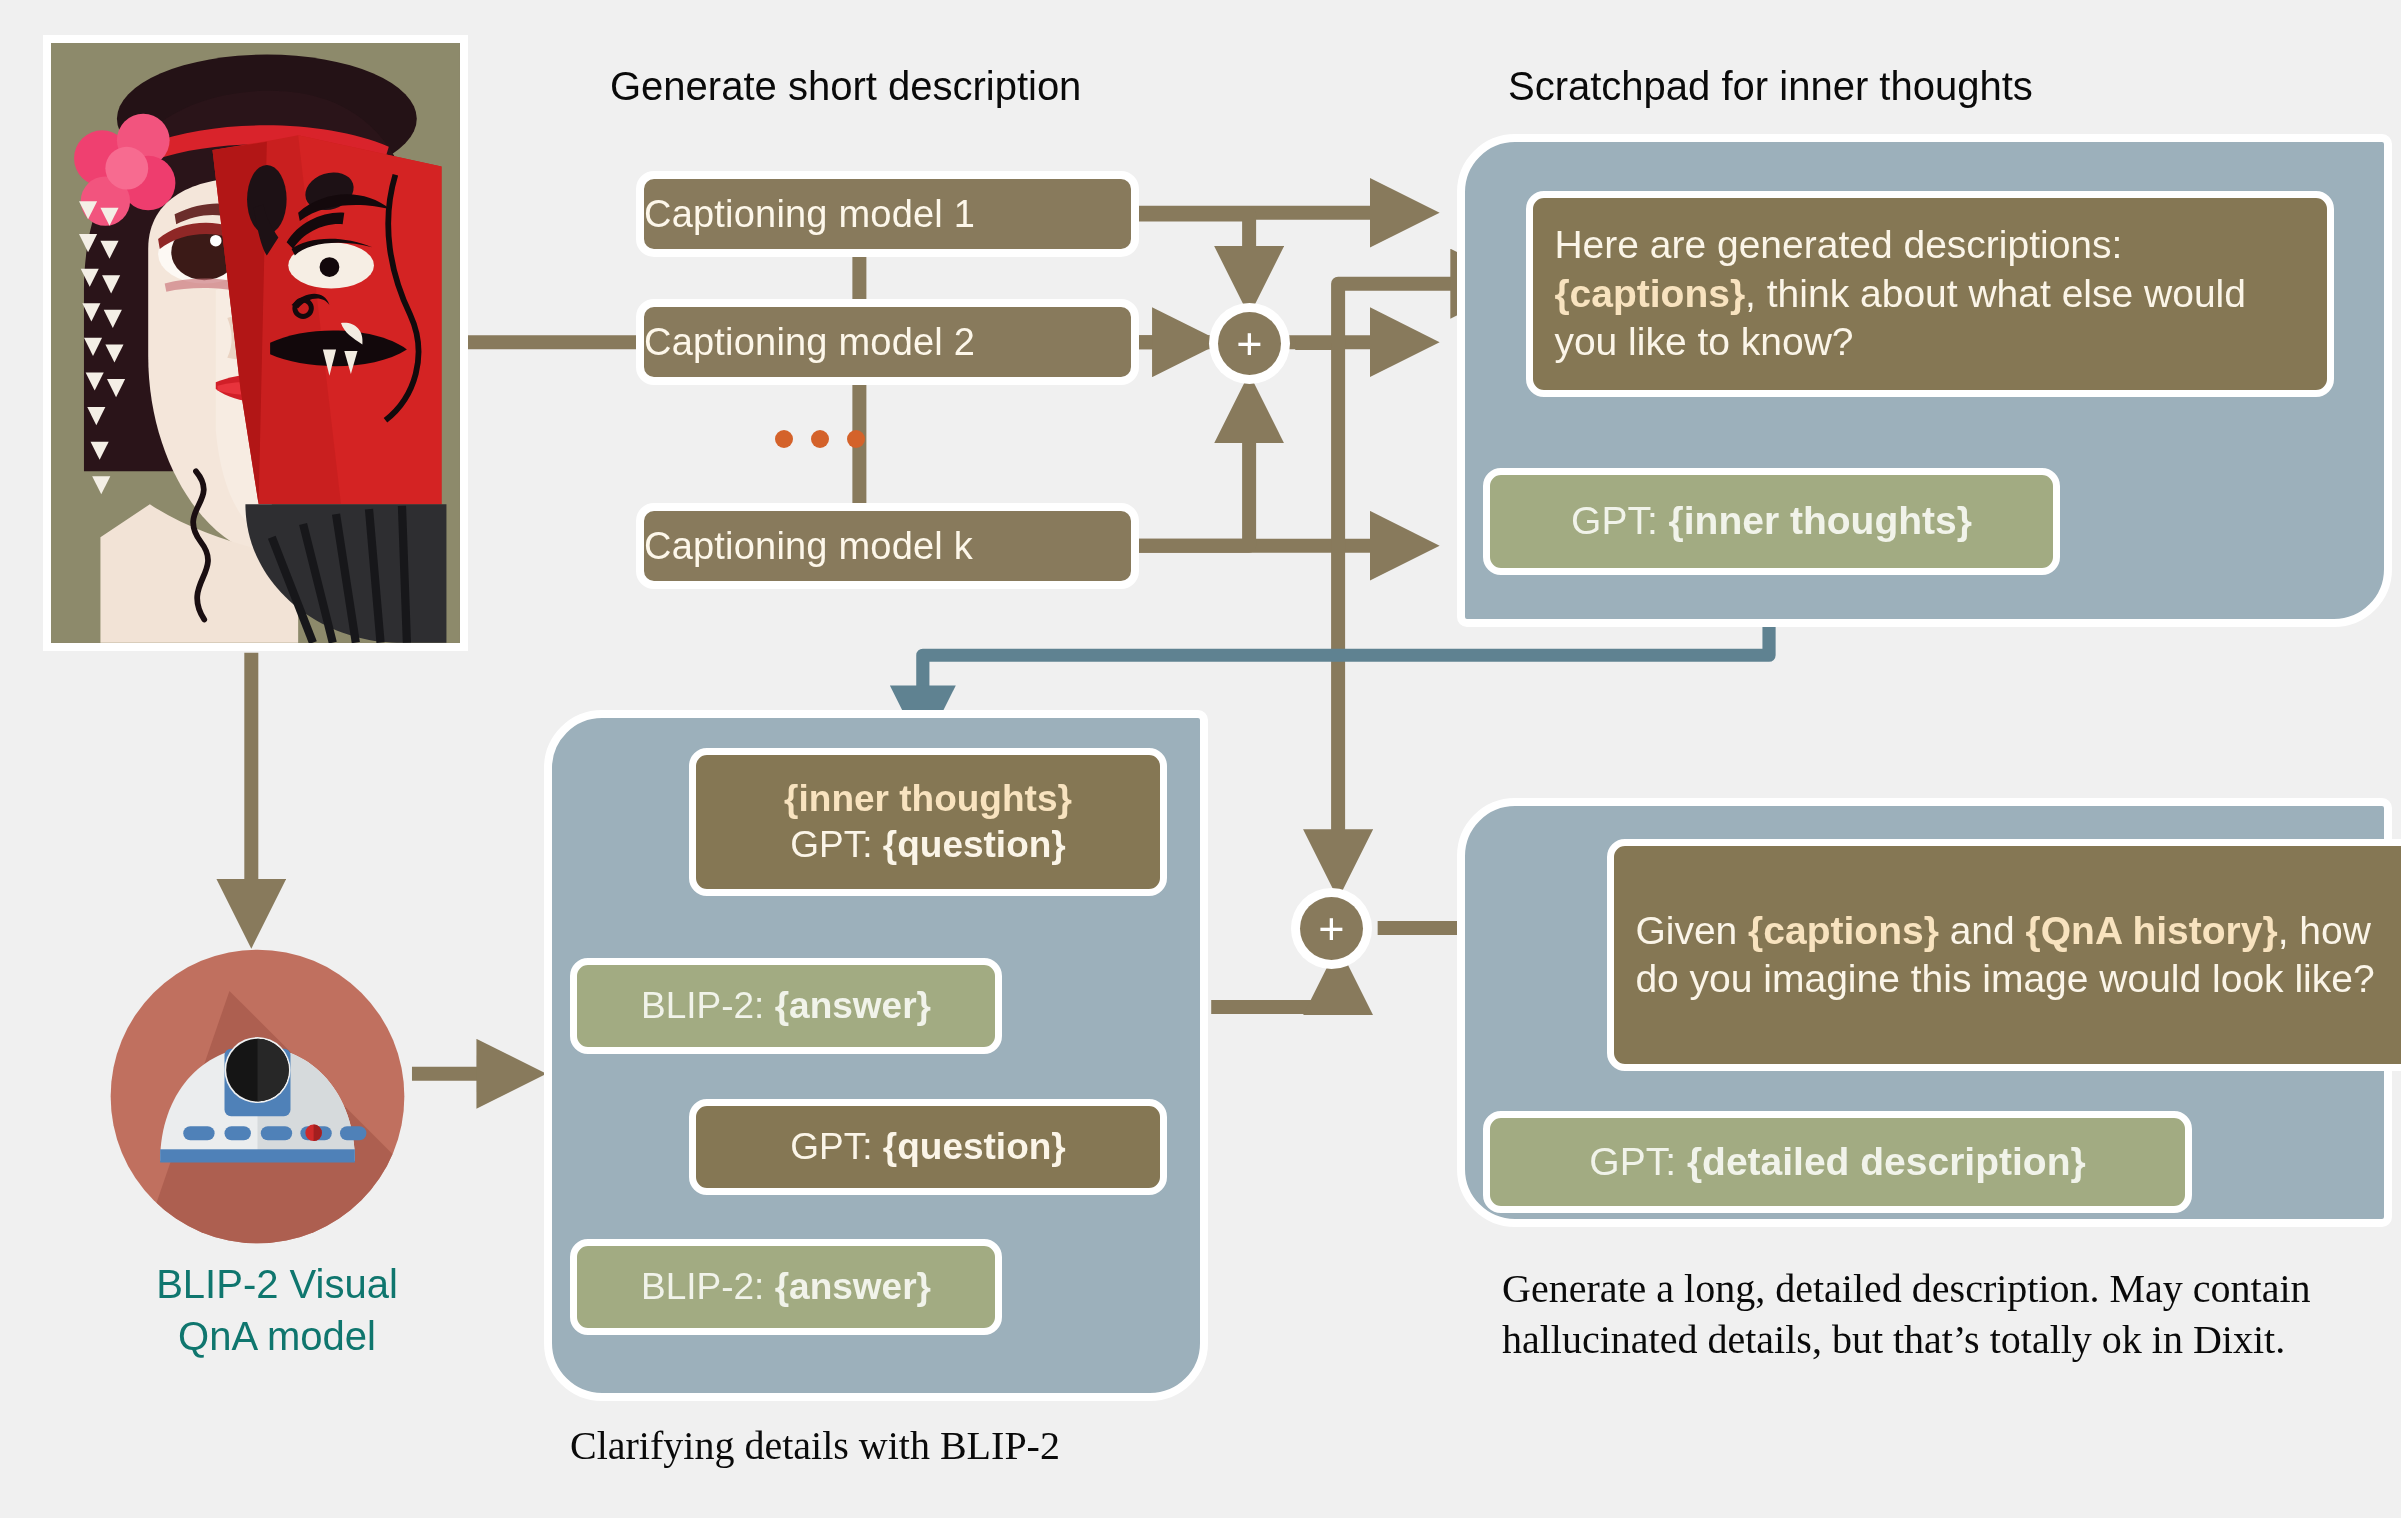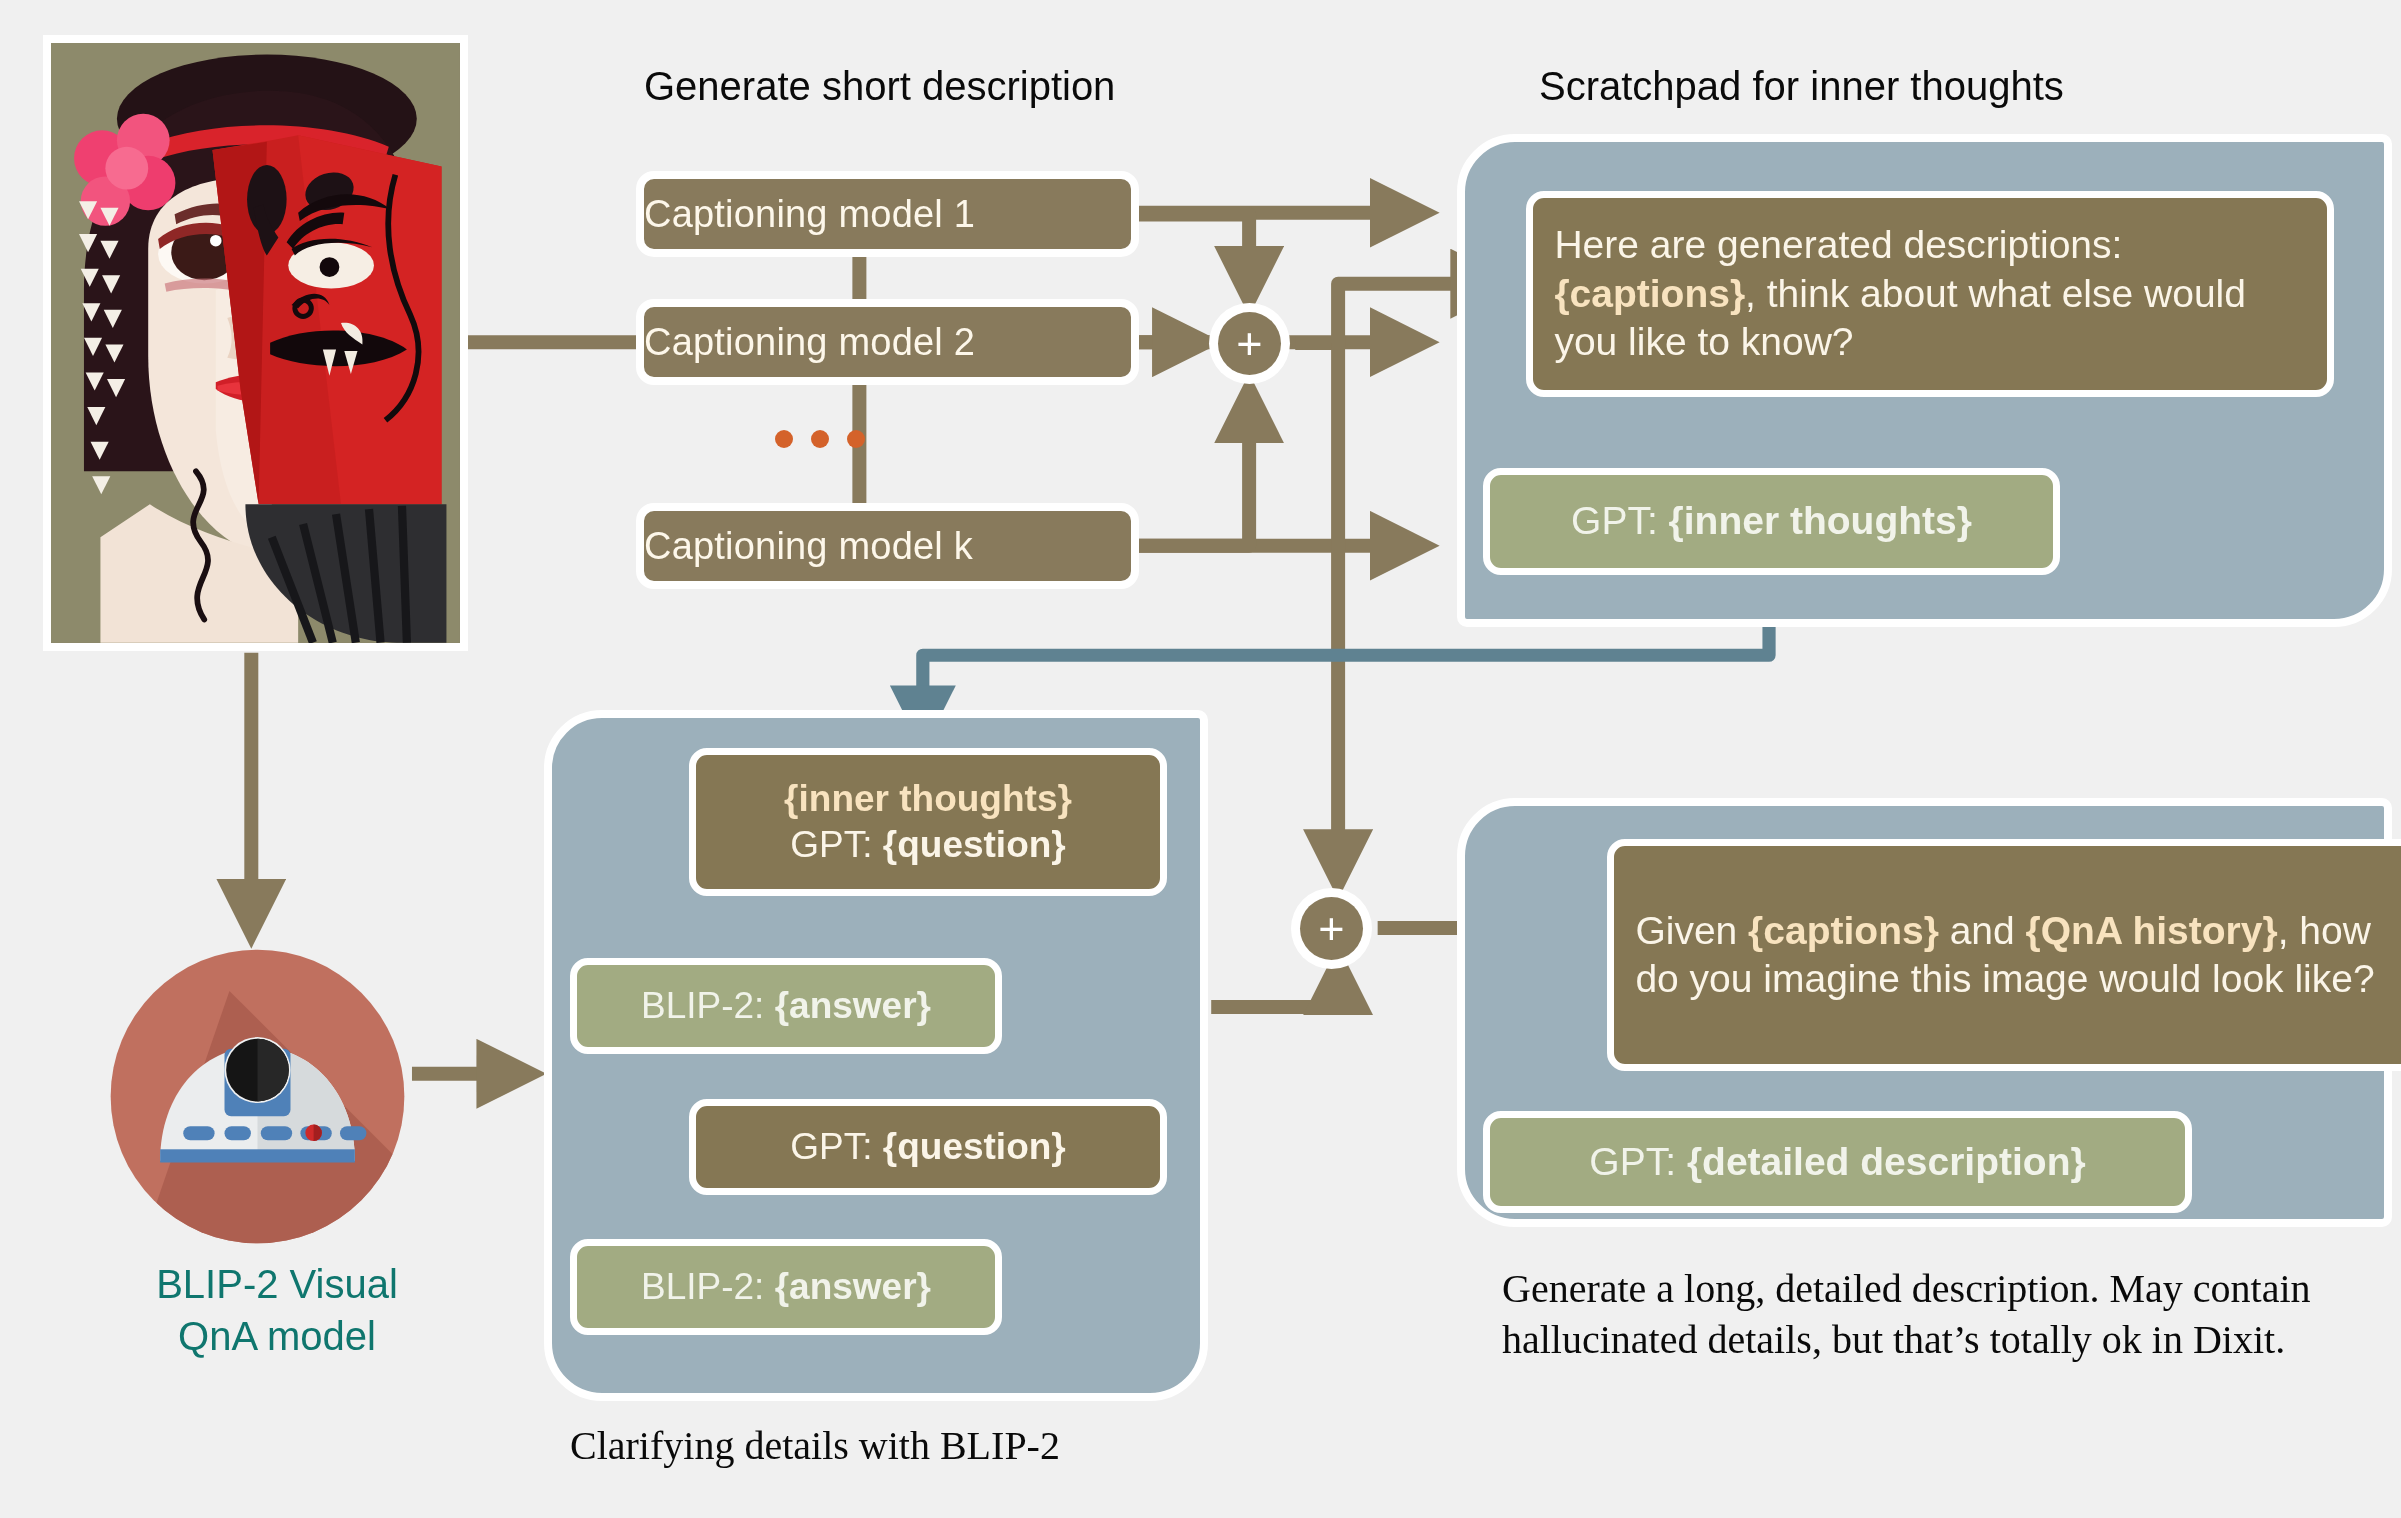--- a/index.html
+++ b/index.html
@@ -59,22 +59,22 @@
   }
 
   
   .heading {
     position: absolute;
     color: #0a0a0a;
     font-size: 40px;
     font-family: "Liberation Sans", sans-serif;
     white-space: nowrap;
   }
-  #heading-generate   { left: 644px;  top: 64px; }
-  #heading-scratchpad { left: 1539px; top: 64px; }
+  #heading-generate   { left: 610px;  top: 64px; }
+  #heading-scratchpad { left: 1508px; top: 64px; }
 
   .caption-below {
     position: absolute;
     color: #0a0a0a;
     font-size: 40px;
     font-family: "Liberation Serif", serif;
     white-space: nowrap;
   }
   #caption-clarifying { left: 570px; top: 1422px; }
 

